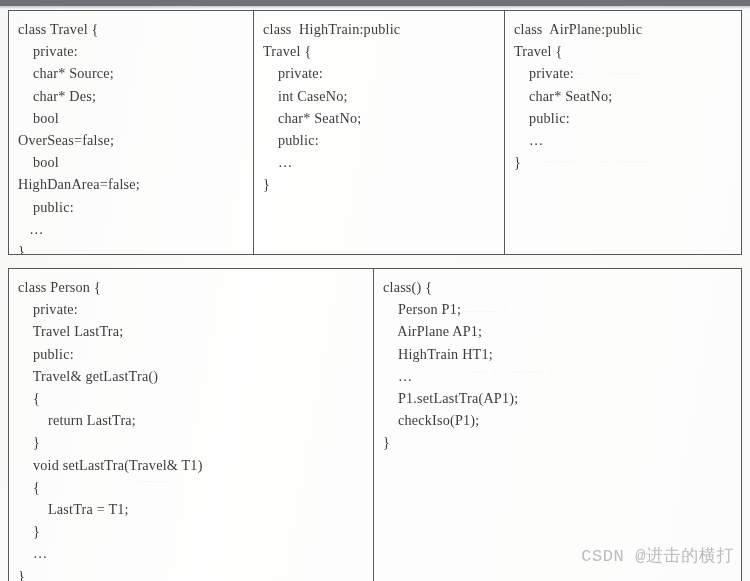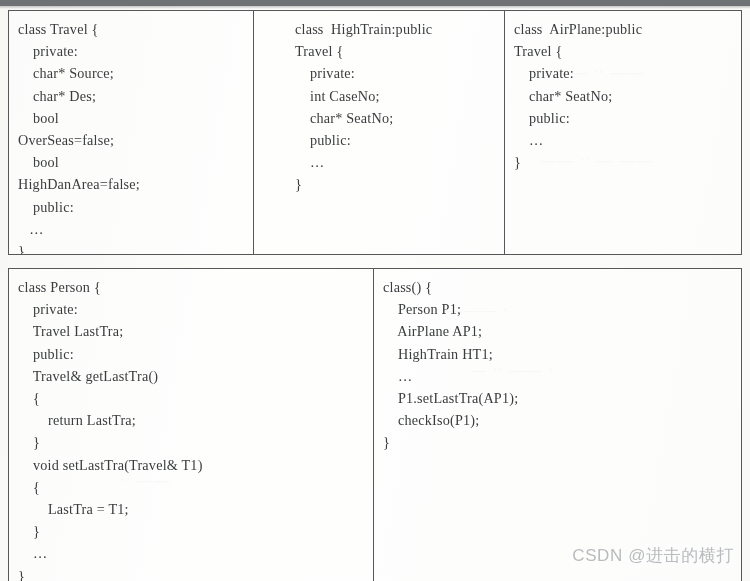--- a/index.html
+++ b/index.html
@@ -64,41 +64,41 @@
   }
   .code-cell {
     padding: 7px 0 0 0;
     overflow: hidden;
     position: relative;
   }
   .code-cell + .code-cell {
     border-left: 1.5px solid #555759;
   }
   #cell-travel    { width: 244px; }
-  #cell-hightrain { width: 251px; padding-left: 32px; }
+  #cell-hightrain { width: 251px; }
   #cell-airplane  { width: 236px; }
   #cell-person    { width: 364px; }
   #cell-main      { width: 368px; }
 
   pre.code {
     margin: 0;
     padding: 0 6px 0 9px;
     font-family: Liberation Serif, serif;
     font-size: 14.2px;
     line-height: 22.2px;
     color: #3a3c3e;
     white-space: pre;
     letter-spacing: 0.2px;
   }
 
   #watermark {
     position: absolute;
     right: 16px;
     bottom: 14px;
-    font-family: Liberation Sans, sans-serif;
+    font-family: Liberation Mono, monospace;
     font-size: 17px;
     color: #b9bcbe;
     letter-spacing: 0.6px;
     white-space: nowrap;
     pointer-events: none;
   }
 
   
   .bleed {
     position: absolute;

